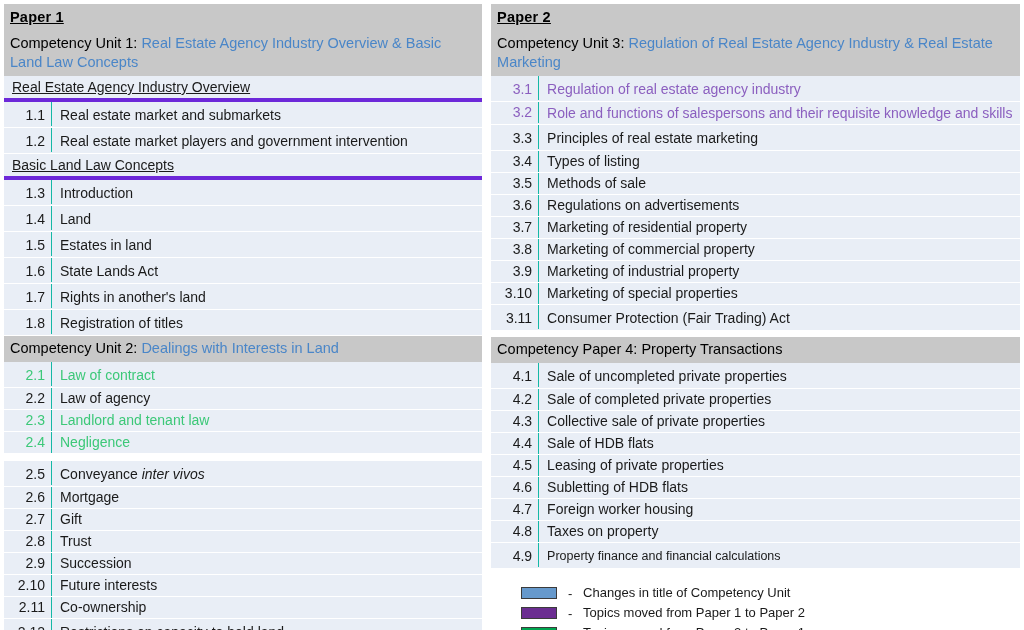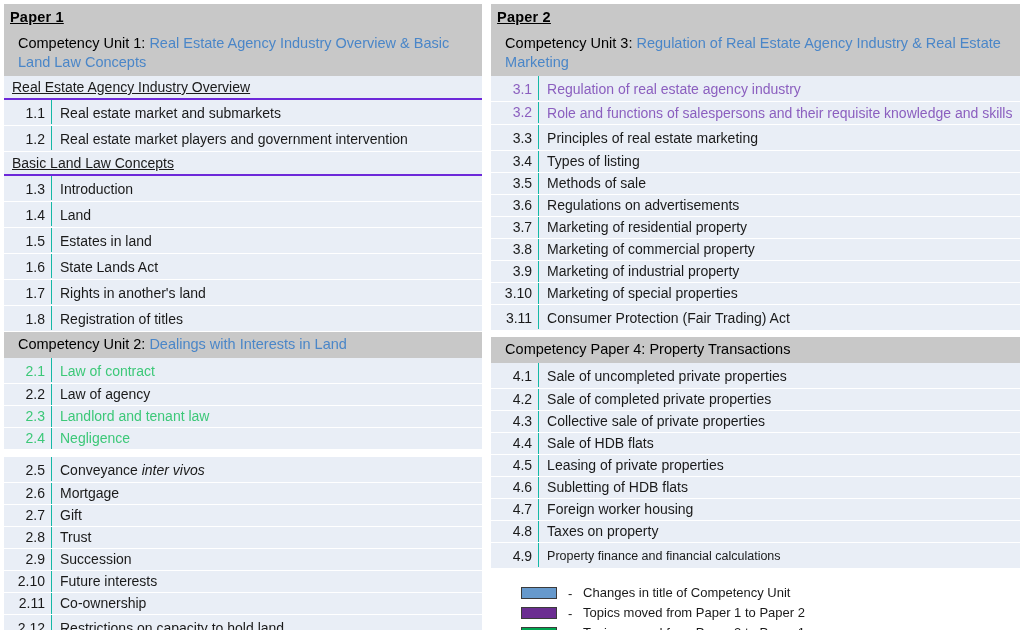--- a/index.html
+++ b/index.html
@@ -41,36 +41,36 @@
     font-size: 14.5px;
     font-weight: bold;
     color: #000;
     text-decoration: underline;
     letter-spacing: 0.2px;
     display: inline-block;
   }
 
   .unit-band {
     background: #c8c8c8;
-    padding: 3px 6px 4px 14px;
+    padding: 3px 6px 4px 6px;
     font-size: 14.5px;
     line-height: 19px;
     color: #000;
     box-sizing: border-box;
   }
   .unit-band .unit-name {
     color: #4a86c8;
   }
 
   .section-head {
     background: #e9eef6;
     padding: 2px 0 2px 8px;
     font-size: 14px;
     line-height: 18px;
-    border-bottom: 2px solid #6d28d9;
+    border-bottom: 4px solid #6d28d9;
     box-sizing: border-box;
   }
   .section-head span {
     text-decoration: underline;
     color: #1a1a1a;
   }
 
   
   .rows { }
   .row {

